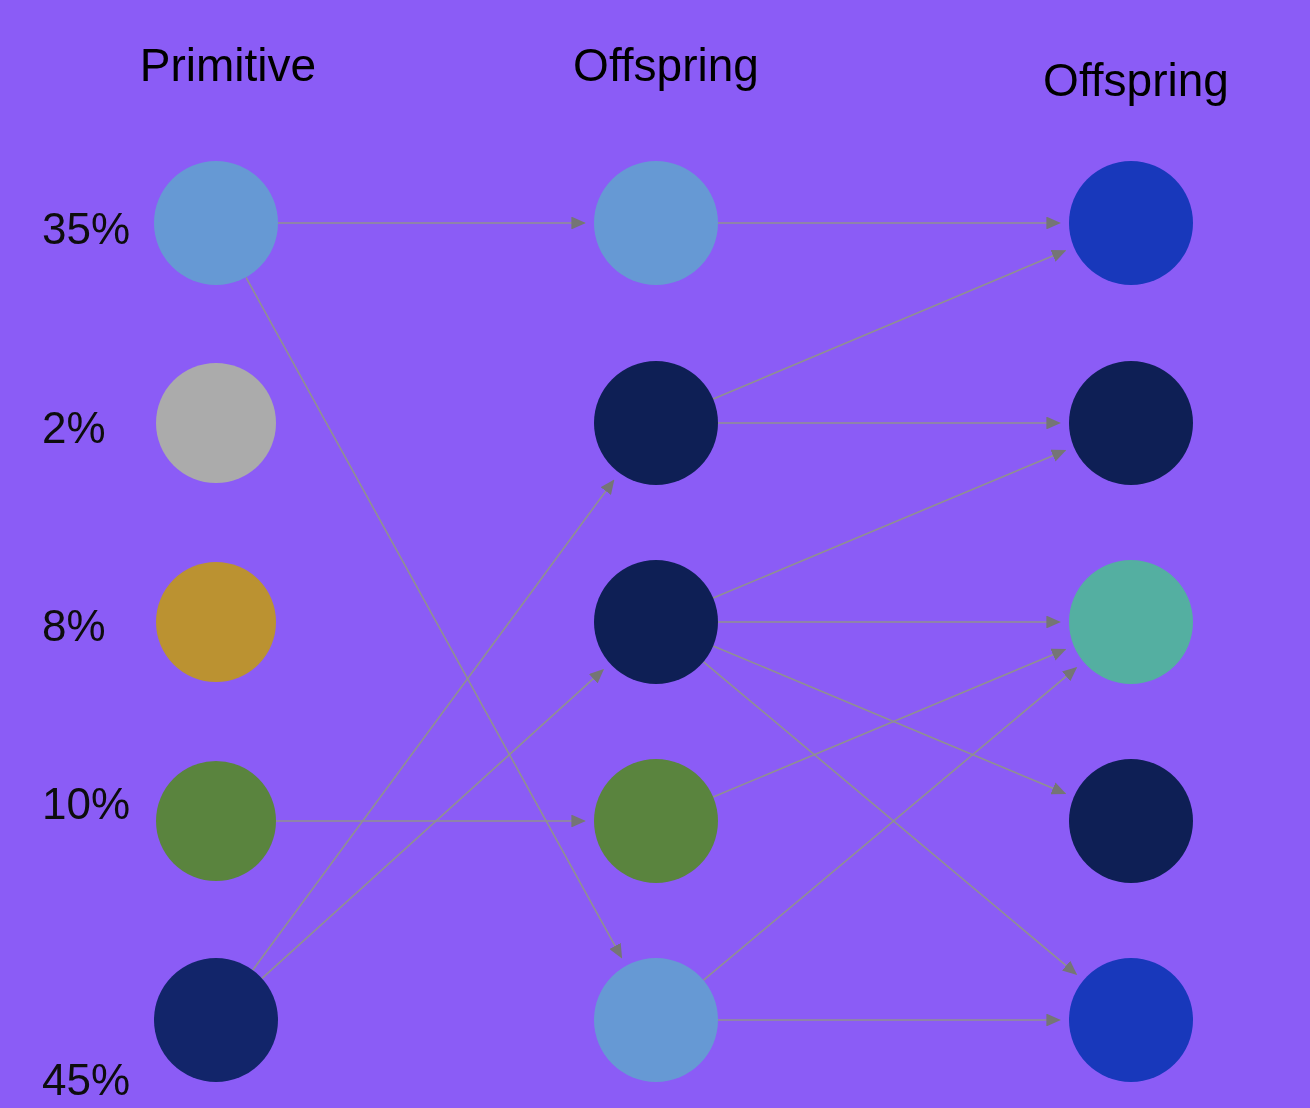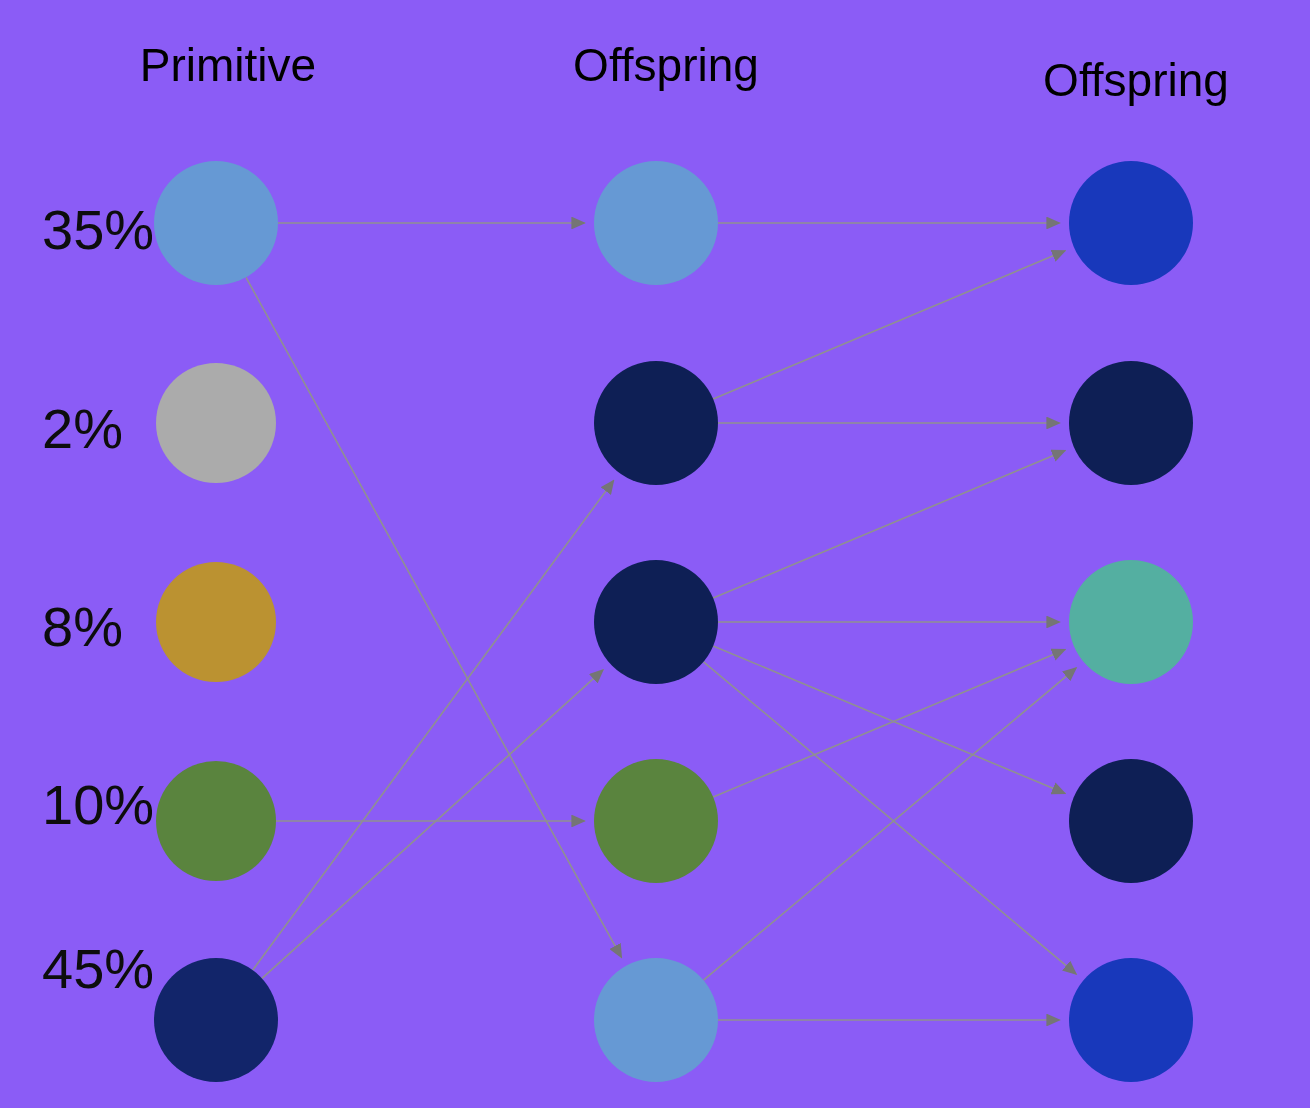--- a/index.html
+++ b/index.html
@@ -19,21 +19,21 @@
     position: absolute;
     font-size: 46px;
     color: #000000;
     letter-spacing: 0px;
     white-space: nowrap;
     transform: translateX(-50%);
     text-align: center;
   }
   .pct-label {
     position: absolute;
-    font-size: 56px;
+    font-size: 44px;
     color: #0d0d0d;
     white-space: nowrap;
     transform: translateY(-50%);
     text-align: left;
   }
   .node {
     position: absolute;
     border-radius: 50%;
     transform: translate(-50%, -50%);
   }
@@ -79,21 +79,21 @@
   <div id="headers-layer">
       <div class="col-header" style="left: 228px; top: 38px;">Primitive</div>
       <div class="col-header" style="left: 666px; top: 38px;">Offspring</div>
       <div class="col-header" style="left: 1136px; top: 38px; margin-top: 15px;">Offspring</div>
     </div>
   <div id="labels-layer">
       <div class="pct-label" style="left: 42px; top: 229px;">35%</div>
       <div class="pct-label" style="left: 42px; top: 428px;">2%</div>
       <div class="pct-label" style="left: 42px; top: 626px;">8%</div>
       <div class="pct-label" style="left: 42px; top: 804px;">10%</div>
-      <div class="pct-label" style="left: 42px; top: 968px;">45%</div>
+      <div class="pct-label" style="left: 42px; top: 1080px;">45%</div>
     </div>
   <div id="nodes-layer">
       <div class="node" style="left: 216px; top: 223px; width: 124px; height: 124px; background: rgb(102, 153, 212);"></div>
       <div class="node" style="left: 216px; top: 423px; width: 120px; height: 120px; background: rgb(171, 171, 171);"></div>
       <div class="node" style="left: 216px; top: 622px; width: 120px; height: 120px; background: rgb(187, 146, 49);"></div>
       <div class="node" style="left: 216px; top: 821px; width: 120px; height: 120px; background: rgb(90, 132, 62);"></div>
       <div class="node" style="left: 216px; top: 1020px; width: 124px; height: 124px; background: rgb(18, 37, 106);"></div>
       <div class="node" style="left: 656px; top: 223px; width: 124px; height: 124px; background: rgb(102, 153, 212);"></div>
       <div class="node" style="left: 656px; top: 423px; width: 124px; height: 124px; background: rgb(14, 31, 85);"></div>
       <div class="node" style="left: 656px; top: 622px; width: 124px; height: 124px; background: rgb(14, 31, 85);"></div>

